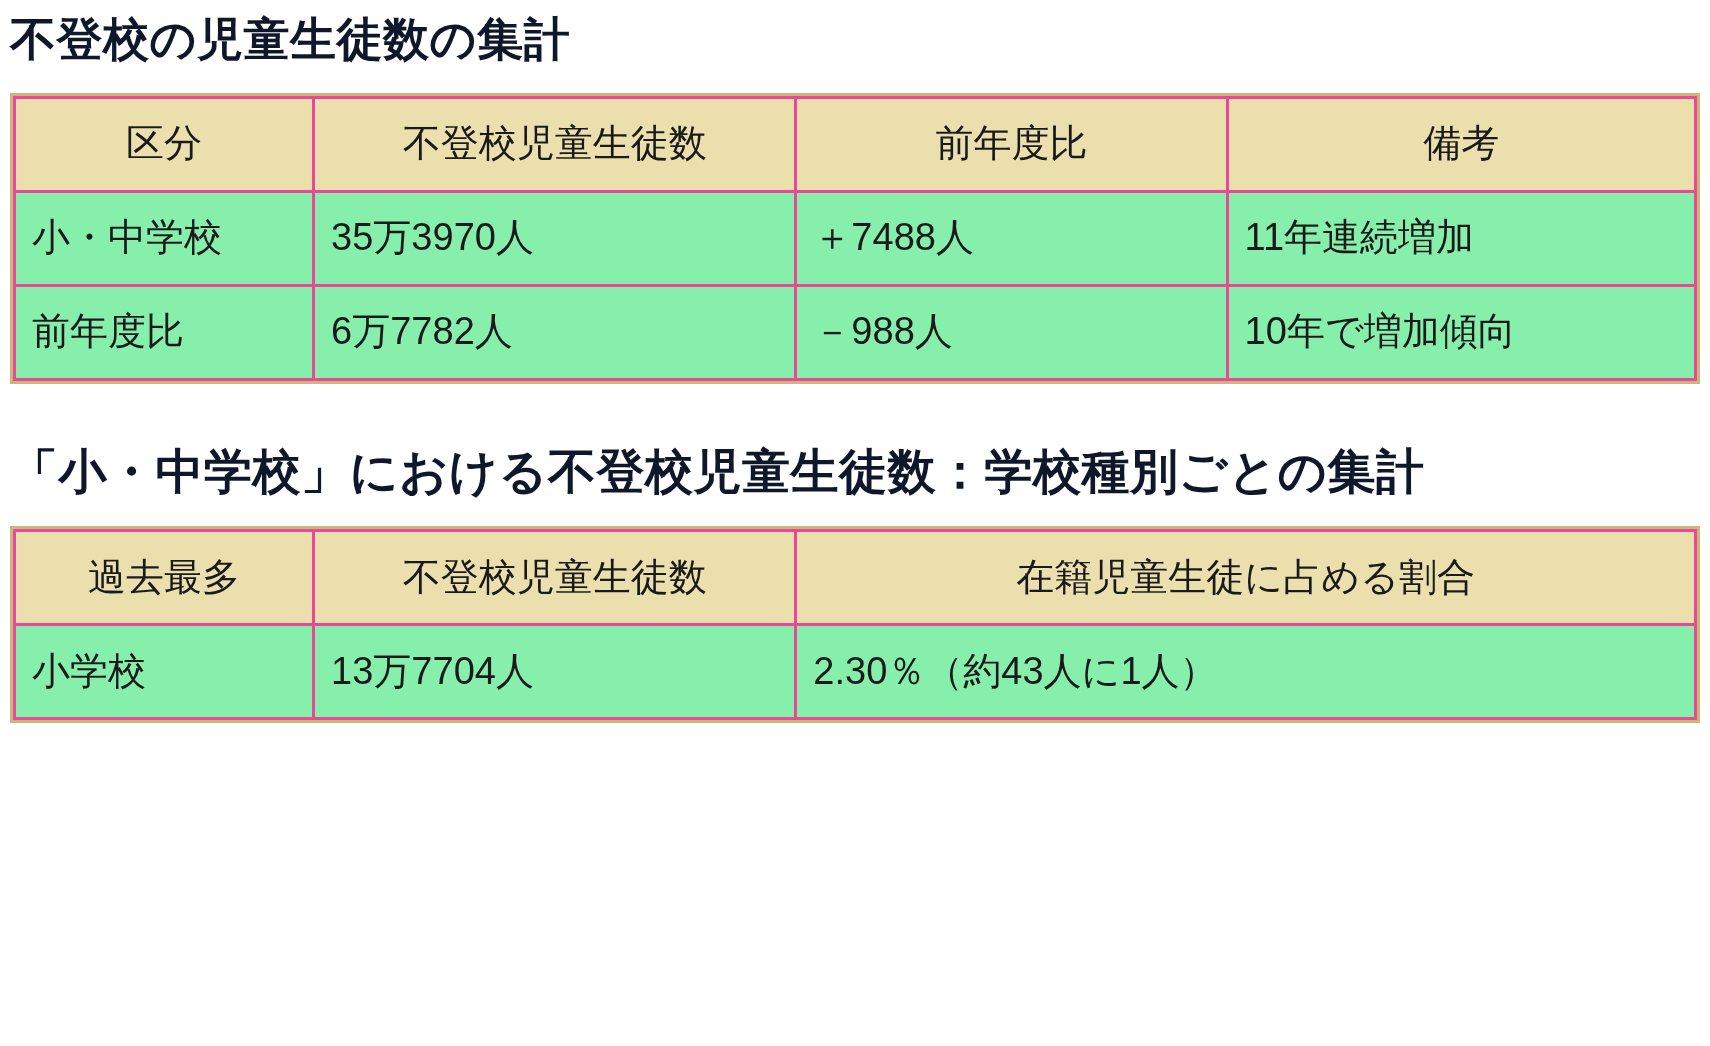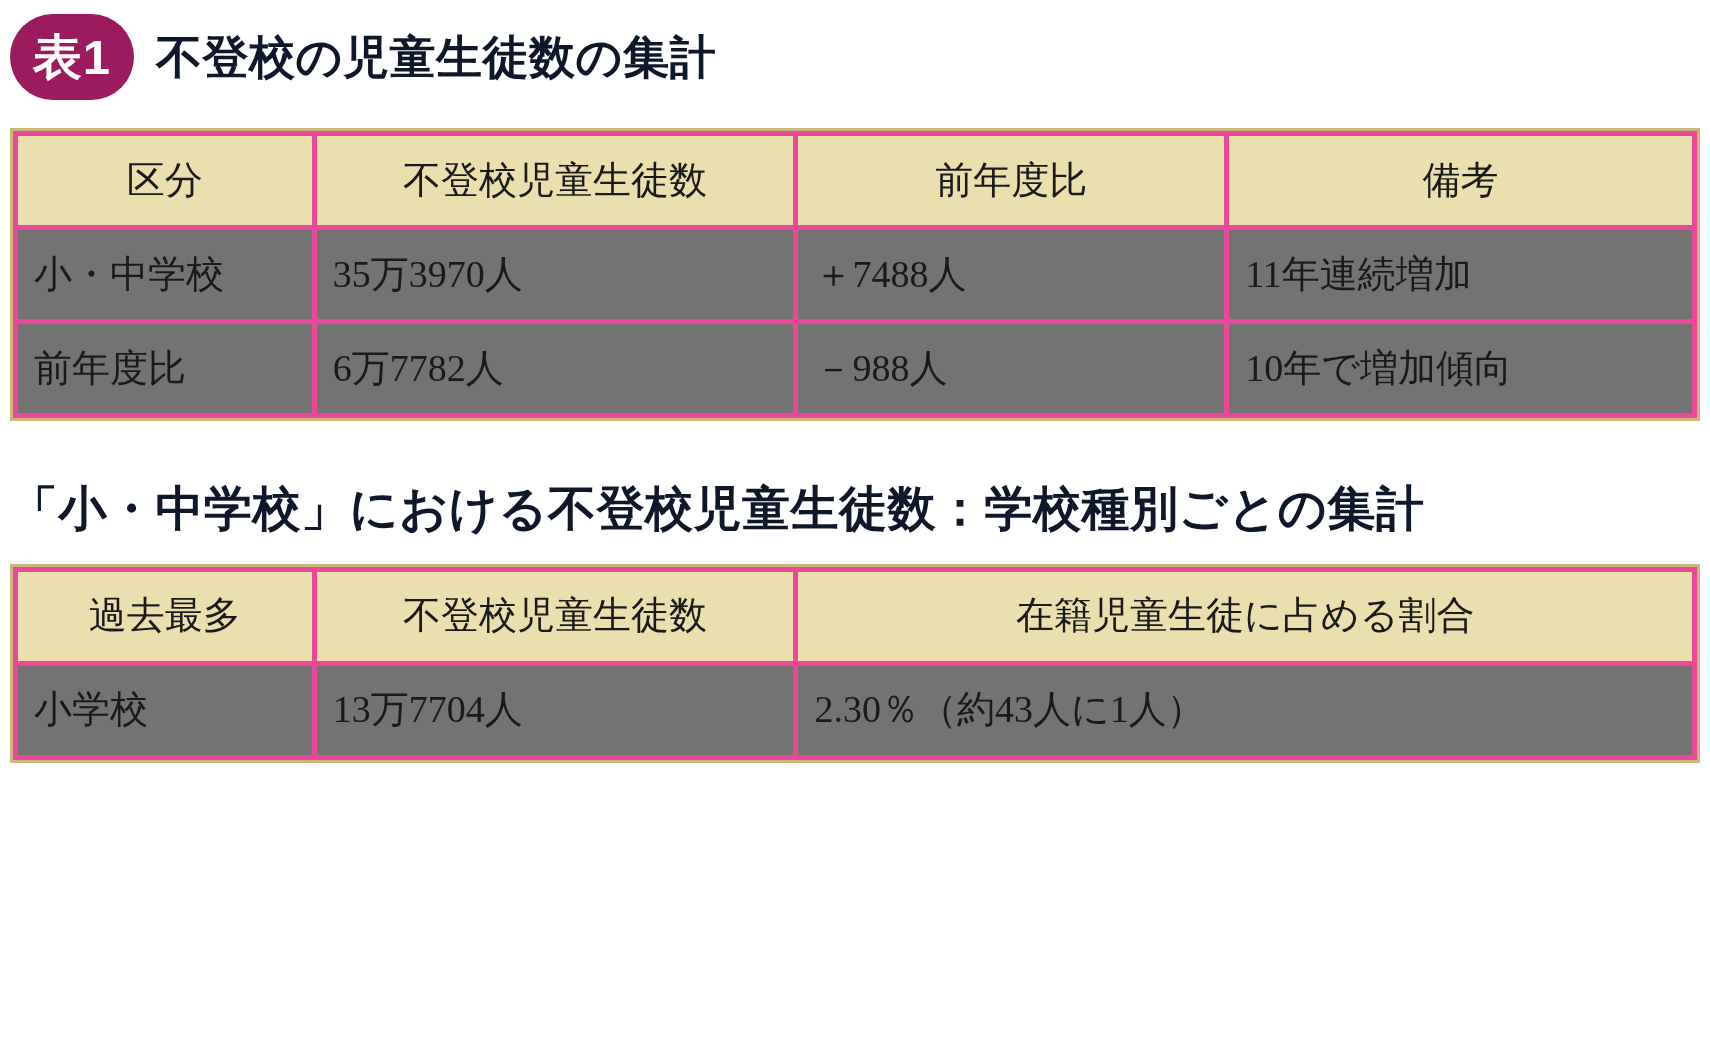--- a/index.html
+++ b/index.html
@@ -55,38 +55,37 @@
     font-size: 48px;
   }
 
   
   table {
     border-collapse: collapse;
     width: 100%;
     table-layout: fixed;
   }
   th, td {
-    border: 5px solid #ec4899;
+    border: 3px solid #ec4899;
     box-sizing: border-box;
     font-size: 38px;
     font-weight: normal;
     height: 94px;
     padding: 0 16px;
     line-height: 1.1;
     white-space: nowrap;
   }
   thead th {
     background: #ecdfae;
     text-align: center;
     font-weight: normal;
   }
   tbody td {
-    background: #737373;
+    background: #86efac;
     text-align: left;
-    font-family: Liberation Serif, serif;
   }
   .tbl-wrap {
     border: 3px solid #c9b77c;
     box-sizing: border-box;
   }
 
   
   .table1 col.c0 { width: 258px; }
   .table1 col.c1 { width: 416px; }
   .table1 col.c2 { width: 372px; }
@@ -102,21 +101,20 @@
   .gap-between { height: 62px; }
 </style>
 </head>
 <body>
 
 <div class="page">
 
   <div class="spacer-top"></div>
 
   <div class="section-heading">
-    <div class="badge">表1</div>
     <div class="heading-text">不登校の児童生徒数の集計</div>
   </div>
 
   <div class="gap-heading-table"></div>
 
   <div class="tbl-wrap">
     <table class="table1">
       <colgroup>
         <col class="c0">
           <col class="c1">

